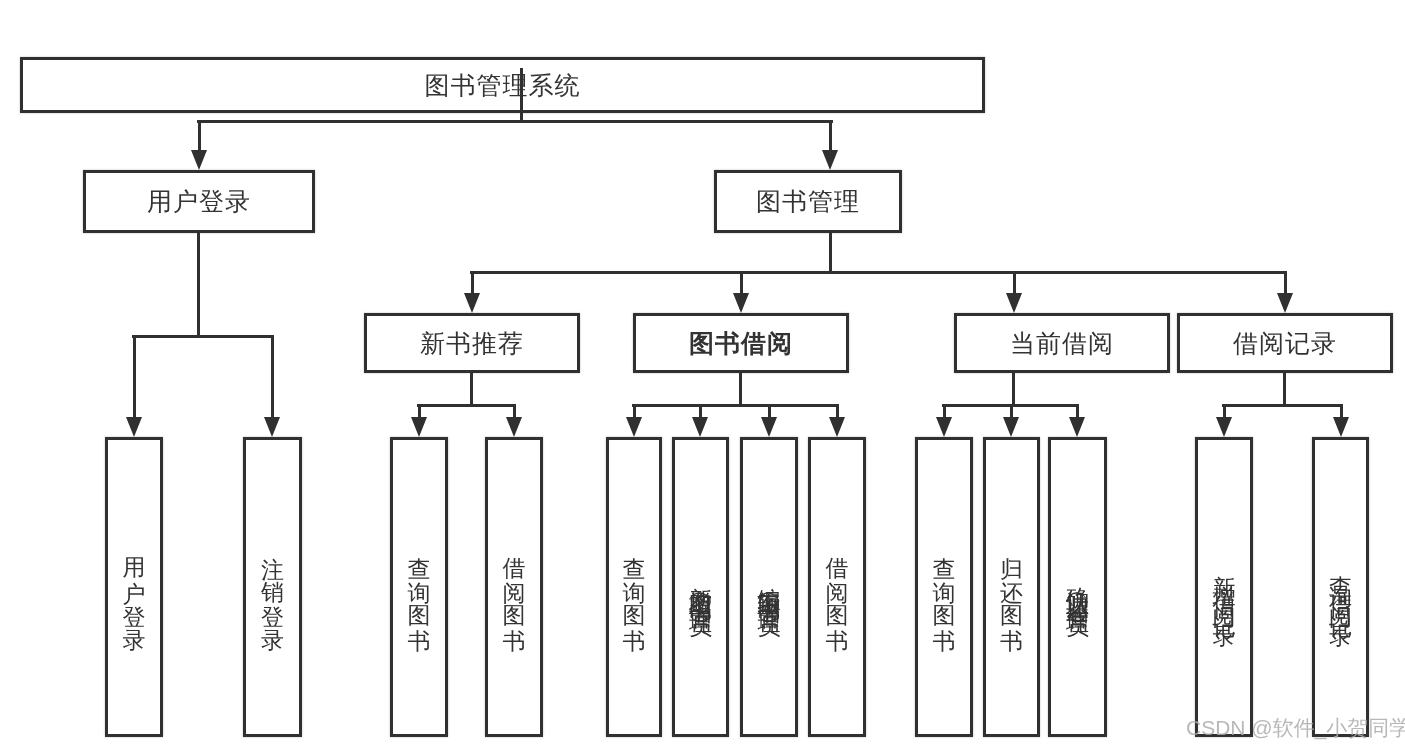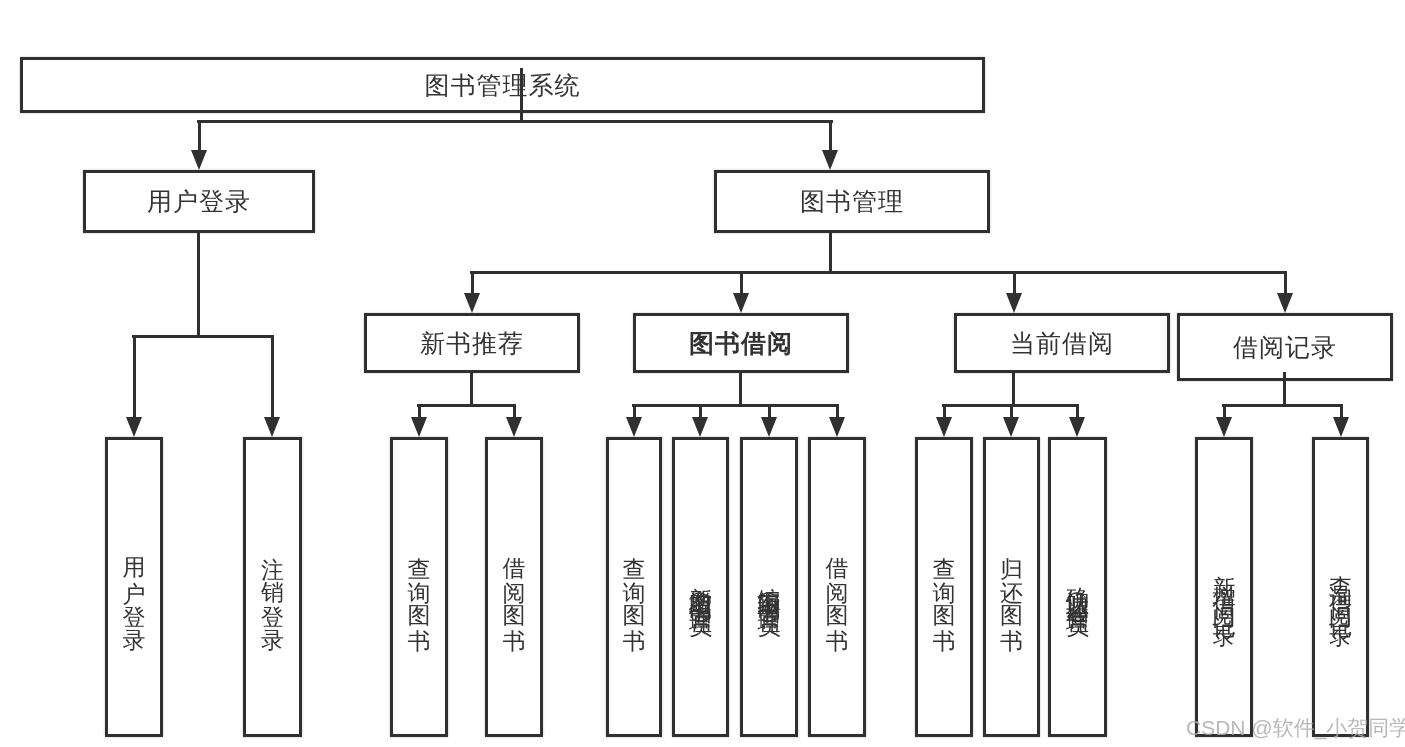--- a/index.html
+++ b/index.html
@@ -47,21 +47,21 @@
   </div>
 
   <div class="vline" style="left:520px;top:68px;height:54px;"></div>
   <div class="hline" style="left:197px;top:120px;width:636px;"></div>
   <div class="arrow" style="left:191px;top:121px;height:49px;"></div>
   <div class="arrow" style="left:822px;top:121px;height:49px;"></div>
 
   <div class="box hbox" style="left:83px;top:170px;width:232px;height:63px;">
     <span>用户登录</span>
   </div>
-  <div class="box hbox" style="left:714px;top:170px;width:276px;height:63px;">
+  <div class="box hbox" style="left:714px;top:170px;width:188px;height:63px;">
     <span>图书管理</span>
   </div>
 
   <div class="vline" style="left:197px;top:232px;height:106px;"></div>
   <div class="hline" style="left:132px;top:335px;width:142px;"></div>
   <div class="arrow" style="left:126px;top:336px;height:101px;"></div>
   <div class="arrow" style="left:264px;top:336px;height:101px;"></div>
 
   <div class="vline" style="left:829px;top:231px;height:43px;"></div>
   <div class="hline" style="left:470px;top:271px;width:817px;"></div>
@@ -72,21 +72,21 @@
 
   <div class="box hbox" style="left:364px;top:313px;width:216px;height:60px;">
     <span>新书推荐</span>
   </div>
   <div class="box hbox" style="left:633px;top:313px;width:216px;height:60px;font-weight:bold;">
     <span>图书借阅</span>
   </div>
   <div class="box hbox" style="left:906px;top:313px;width:216px;height:60px;margin-left:48px;">
     <span>当前借阅</span>
   </div>
-  <div class="box hbox" style="left:1177px;top:313px;width:216px;height:68px;">
+  <div class="box hbox" style="left:1177px;top:313px;width:216px;height:60px;">
     <span>借阅记录</span>
   </div>
 
   <div class="vline" style="left:470px;top:372px;height:35px;"></div>
   <div class="hline" style="left:417px;top:404px;width:99px;"></div>
   <div class="arrow" style="left:411px;top:405px;height:32px;"></div>
   <div class="arrow" style="left:506px;top:405px;height:32px;"></div>
 
   <div class="vline" style="left:739px;top:372px;height:35px;"></div>
   <div class="hline" style="left:632px;top:404px;width:207px;"></div>

